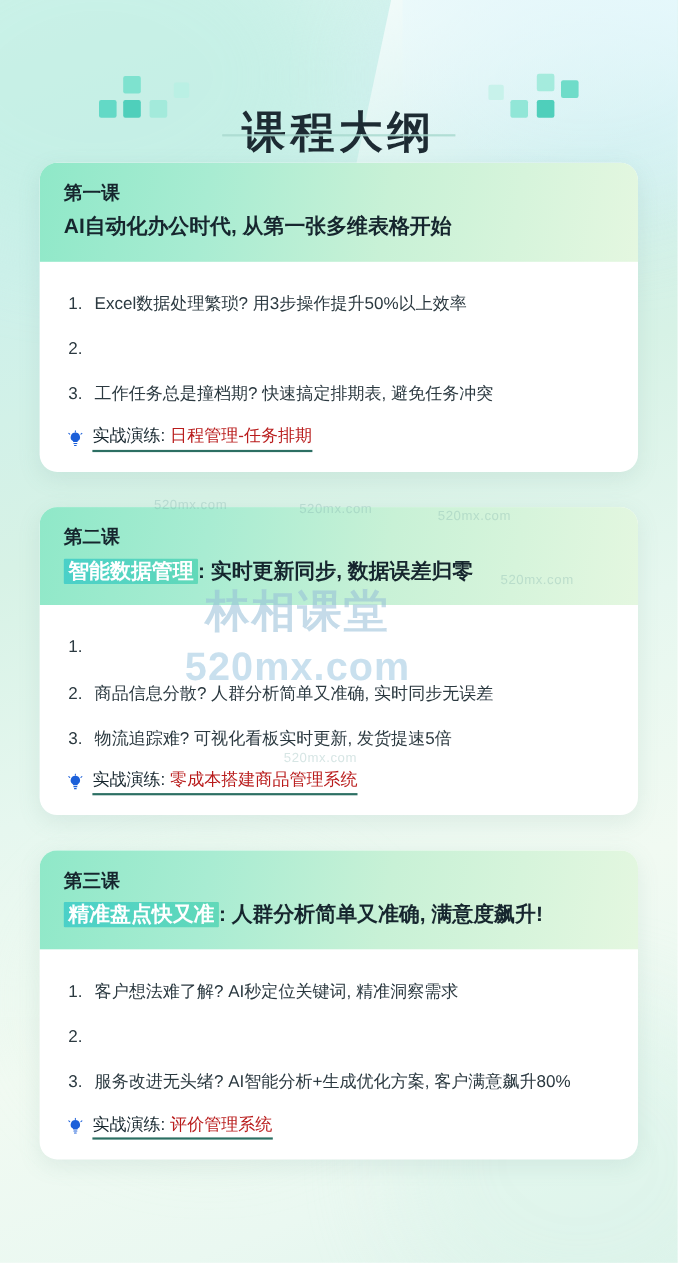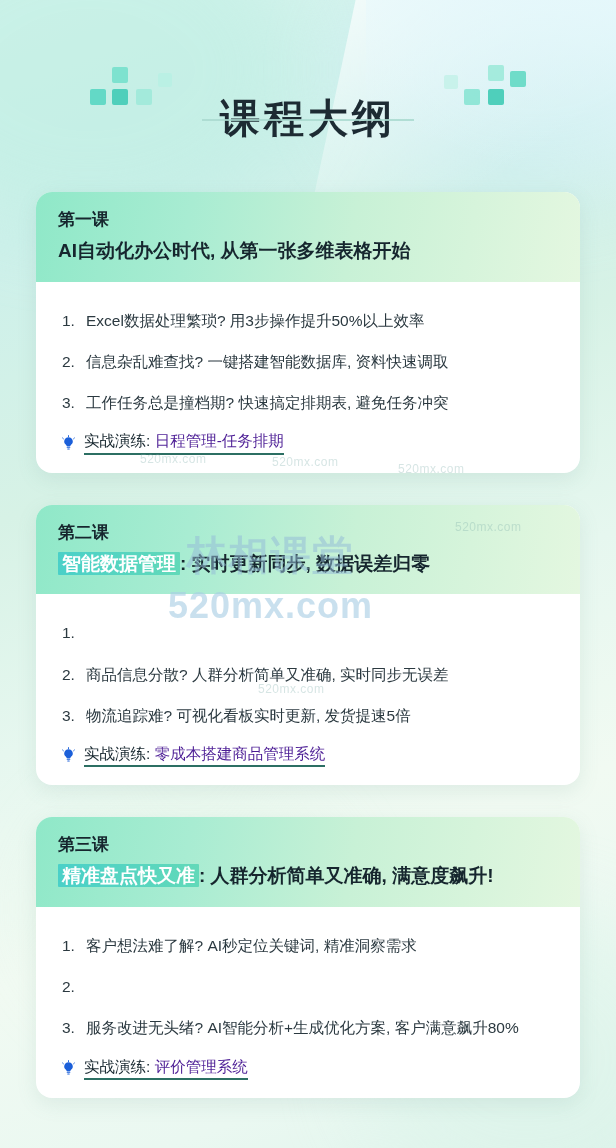--- a/index.html
+++ b/index.html
@@ -38,23 +38,22 @@
     right: 0px; top: 0px;
     width: 250px; height: 210px;
     background: linear-gradient(200deg, rgba(230,248,252,.9), rgba(255,255,255,0) 70%);
   }
 
   
   .header {
     position: relative;
     height: 148px;
     display: flex;
-    align-items: center;
+    align-items: flex-end;
     justify-content: center;
-    margin-top: 44px;
   }
   .title-wrap { position: relative; display: inline-block; }
   .page-title {
     font-size: 40px;
     font-weight: 700;
     letter-spacing: 4px;
     color: #1d2b33;
     position: relative;
     z-index: 3;
     padding: 0 12px;
@@ -144,21 +143,21 @@
   }
   .practice-text {
     font-size: 15.5px;
     font-weight: 700;
     color: #16262e;
     border-bottom: 2px solid #2c6f63;
     padding-bottom: 1px;
     line-height: 1.3;
   }
   .practice-text .lead { font-weight: 400; }
-  .practice-text .sub { font-weight: 400; color: #4c1d95; }
+  .practice-text .sub { font-weight: 400; color: #b91c1c; }
 
   
   .wm {
     position: absolute;
     color: rgba(120, 170, 165, .30);
     font-size: 12px;
     letter-spacing: .5px;
     pointer-events: none;
     z-index: 5;
     white-space: nowrap;
@@ -227,21 +226,20 @@
         <span>AI自动化办公时代, 从第一张多维表格开始</span>
       </div>
     </div>
     <div class="card-body">
       <div class="bullet">
         <span class="num">1.</span>
         <span>Excel数据处理繁琐? 用3步操作提升50%以上效率</span>
       </div>
       <div class="bullet">
         <span class="num">2.</span>
-        <span>信息杂乱难查找? 一键搭建智能数据库, 资料快速调取</span>
       </div>
       <div class="bullet">
         <span class="num">3.</span>
         <span>工作任务总是撞档期? 快速搞定排期表, 避免任务冲突</span>
       </div>
       <div class="practice">
         <span class="bulb">
           <svg width="17" height="17" viewBox="0 0 24 24">
             <path d="M12 3a6 6 0 0 0-3.6 10.8c.5.4.8 1 .9 1.6h5.4c.1-.6.4-1.2.9-1.6A6 6 0 0 0 12 3z" fill="#1b5fd9"></path>
             <rect x="9.4" y="16.4" width="5.2" height="1.6" rx=".8" fill="#1b5fd9"></rect>

